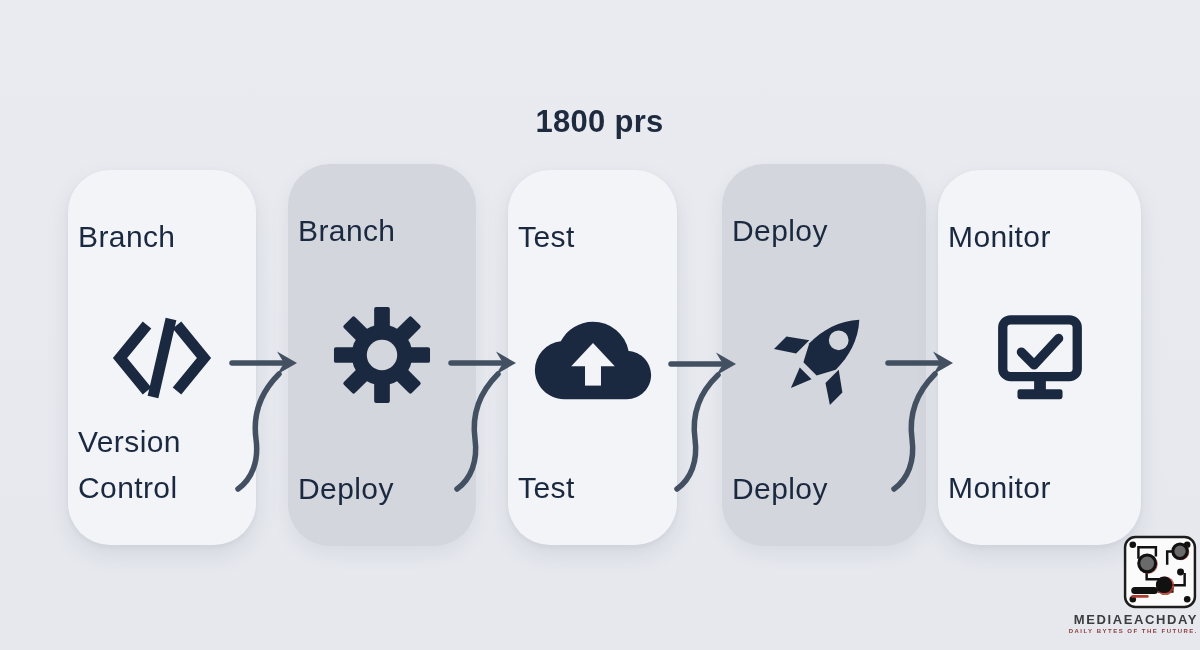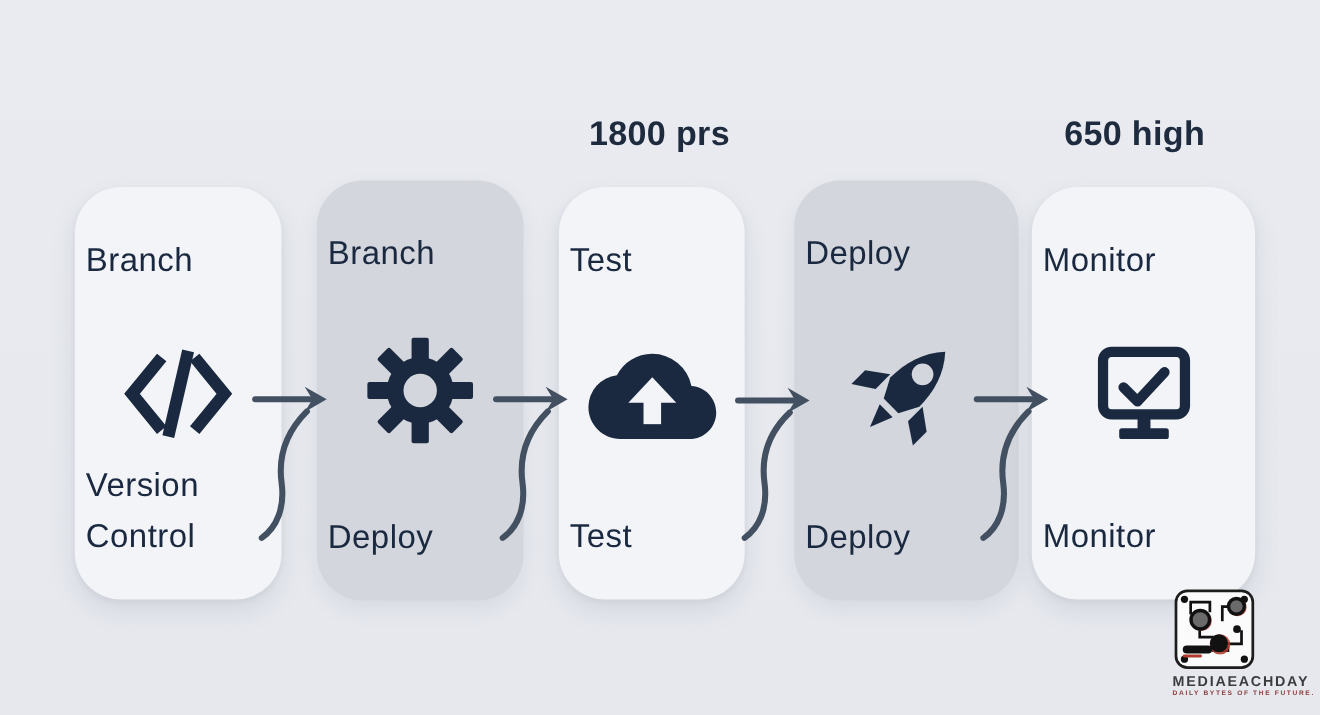--- a/index.html
+++ b/index.html
@@ -52,39 +52,38 @@
   .stage-label.top{top:44px;}
   .stage-label.bottom{bottom:34px;}
   .stage-icon{
     position:absolute;left:50%;top:50%;
     transform:translate(-50%,-50%);
     display:flex;align-items:center;justify-content:center;
   }
   .connectors{position:absolute;inset:0;pointer-events:none;}
   .logo{
     position:absolute;left:1066px;top:534px;width:132px;
-    display:flex;flex-direction:column;align-items:flex-start;
+    display:flex;flex-direction:column;align-items:flex-end;
   }
   .logo-brand{
     margin-top:2px;
     font-size:13px;font-weight:700;color:#3c3c3e;
     letter-spacing:1.6px;white-space:nowrap;
   }
   .logo-tagline{
     font-size:6px;font-weight:700;color:#8c3b3b;
     letter-spacing:1.5px;white-space:nowrap;margin-top:1px;
   }
 </style>
 </head>
 <body>
 
 <div class="canvas">
 
   <div class="heading" id="heading-prs">1800 prs</div>
-  <div class="heading" id="heading-high">650 high</div>
 
   <div class="stage light" style="left:68px;top:170px;width:188px;height:375px;">
     <div class="stage-label top">Branch</div>
     <div class="stage-icon">
       <svg width="100" height="92" viewBox="0 0 100 92" fill="none" stroke="#1a2940" stroke-width="11">
         <polyline points="35,13 8,46 35,79"></polyline>
         <polyline points="65,13 92,46 65,79"></polyline>
         <line x1="59" y1="7" x2="41" y2="85"></line>
       </svg>
     </div>

